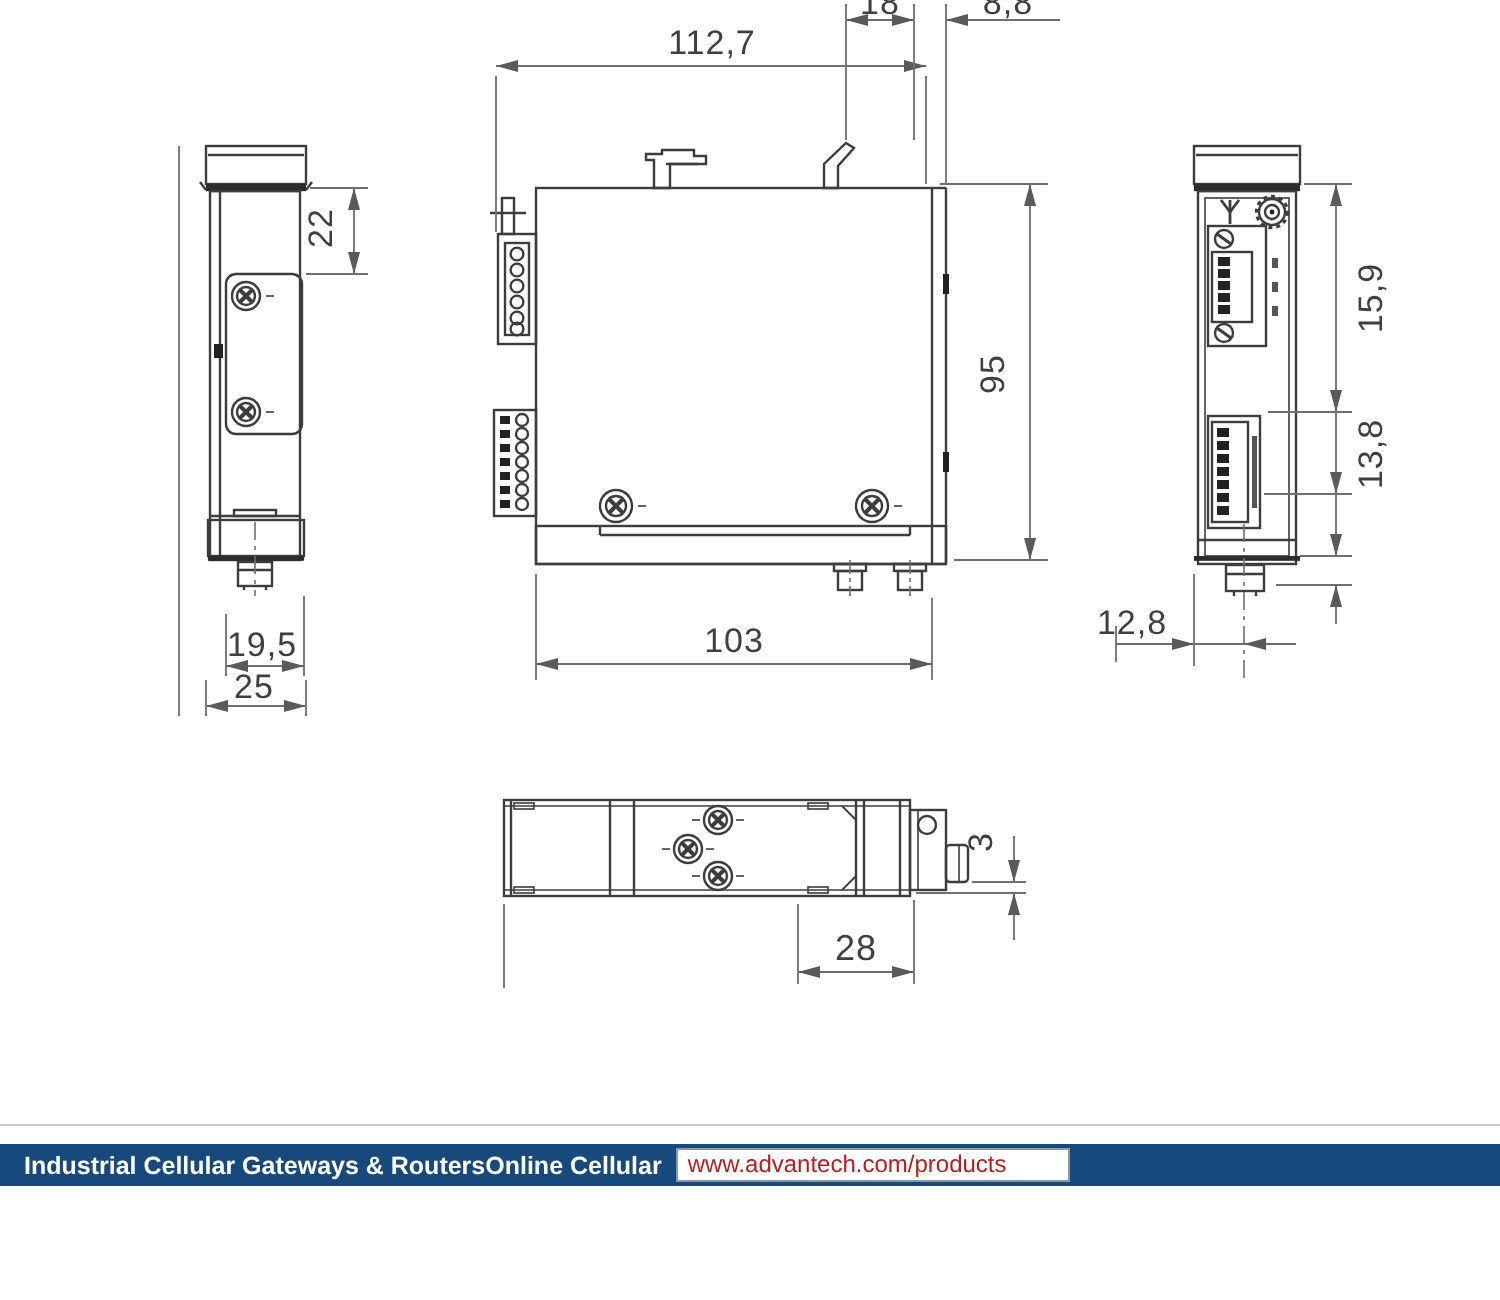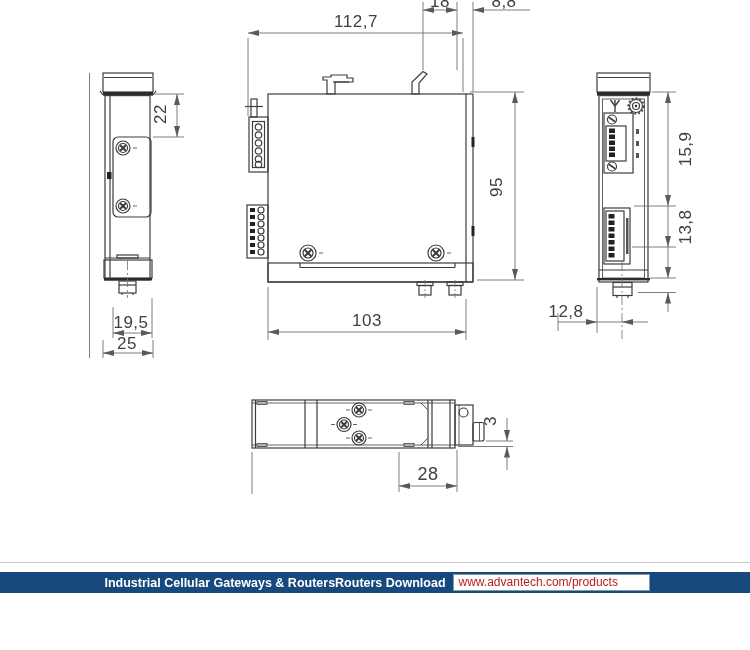--- a/index.html
+++ b/index.html
@@ -5,21 +5,21 @@
   html,body{margin:0;padding:0;}
   body{
     width:750px;height:650px;position:relative;background:#ffffff;
     font-family:"Liberation Sans", sans-serif;overflow:hidden;
   }
   #drawing{position:absolute;left:0;top:0;}
   .dimtext{font-family:"Liberation Sans", sans-serif;font-size:17px;fill:#3f3f3f;letter-spacing:.5px;}
   .hairline{position:absolute;left:0;top:562px;width:750px;height:1px;background:#c9c9c9;}
   .footerbar{
     position:absolute;left:0;top:572px;width:750px;height:21px;
-    display:flex;align-items:center;justify-content:center;
+    display:flex;align-items:center;justify-content:flex-start;
   }
   .footer-left{color:#fff;font-size:12.5px;font-weight:bold;margin-left:12px;white-space:nowrap;}
   .footer-right{display:flex;align-items:center;margin-right:8px;}
   .footer-dl{color:#fff;font-size:12.5px;font-weight:bold;margin-right:7px;white-space:nowrap;}
   .urlbox{
     background:#fff;border:1px solid #8a97a5;height:15px;line-height:15px;
     width:185px;padding:0 5px;font-size:12px;color:#b91c1c;white-space:nowrap;
   }
 </style>
 </head>
@@ -321,16 +321,16 @@
     <line x1="399" y1="486" x2="457" y2="486" marker-start="url(#arr)" marker-end="url(#arr)"></line>
   </g>
   <text class="dimtext" text-anchor="middle" transform="rotate(-90 496 421)" x="496" y="421">3</text>
   <text class="dimtext" text-anchor="middle" x="428" y="480" style="font-size:18px;">28</text>
 </svg>
 
 <div class="hairline"></div>
 <div class="footerbar" style="background:#17497c;">
   <span class="footer-left">Industrial Cellular Gateways &amp; Routers</span>
   <span class="footer-right">
-    <span class="footer-dl">Routers Download</span>
+    <span class="footer-dl">Online Cellular</span>
     <span class="urlbox">www.advantech.com/products</span>
   </span>
 </div>
 
 </body></html>

